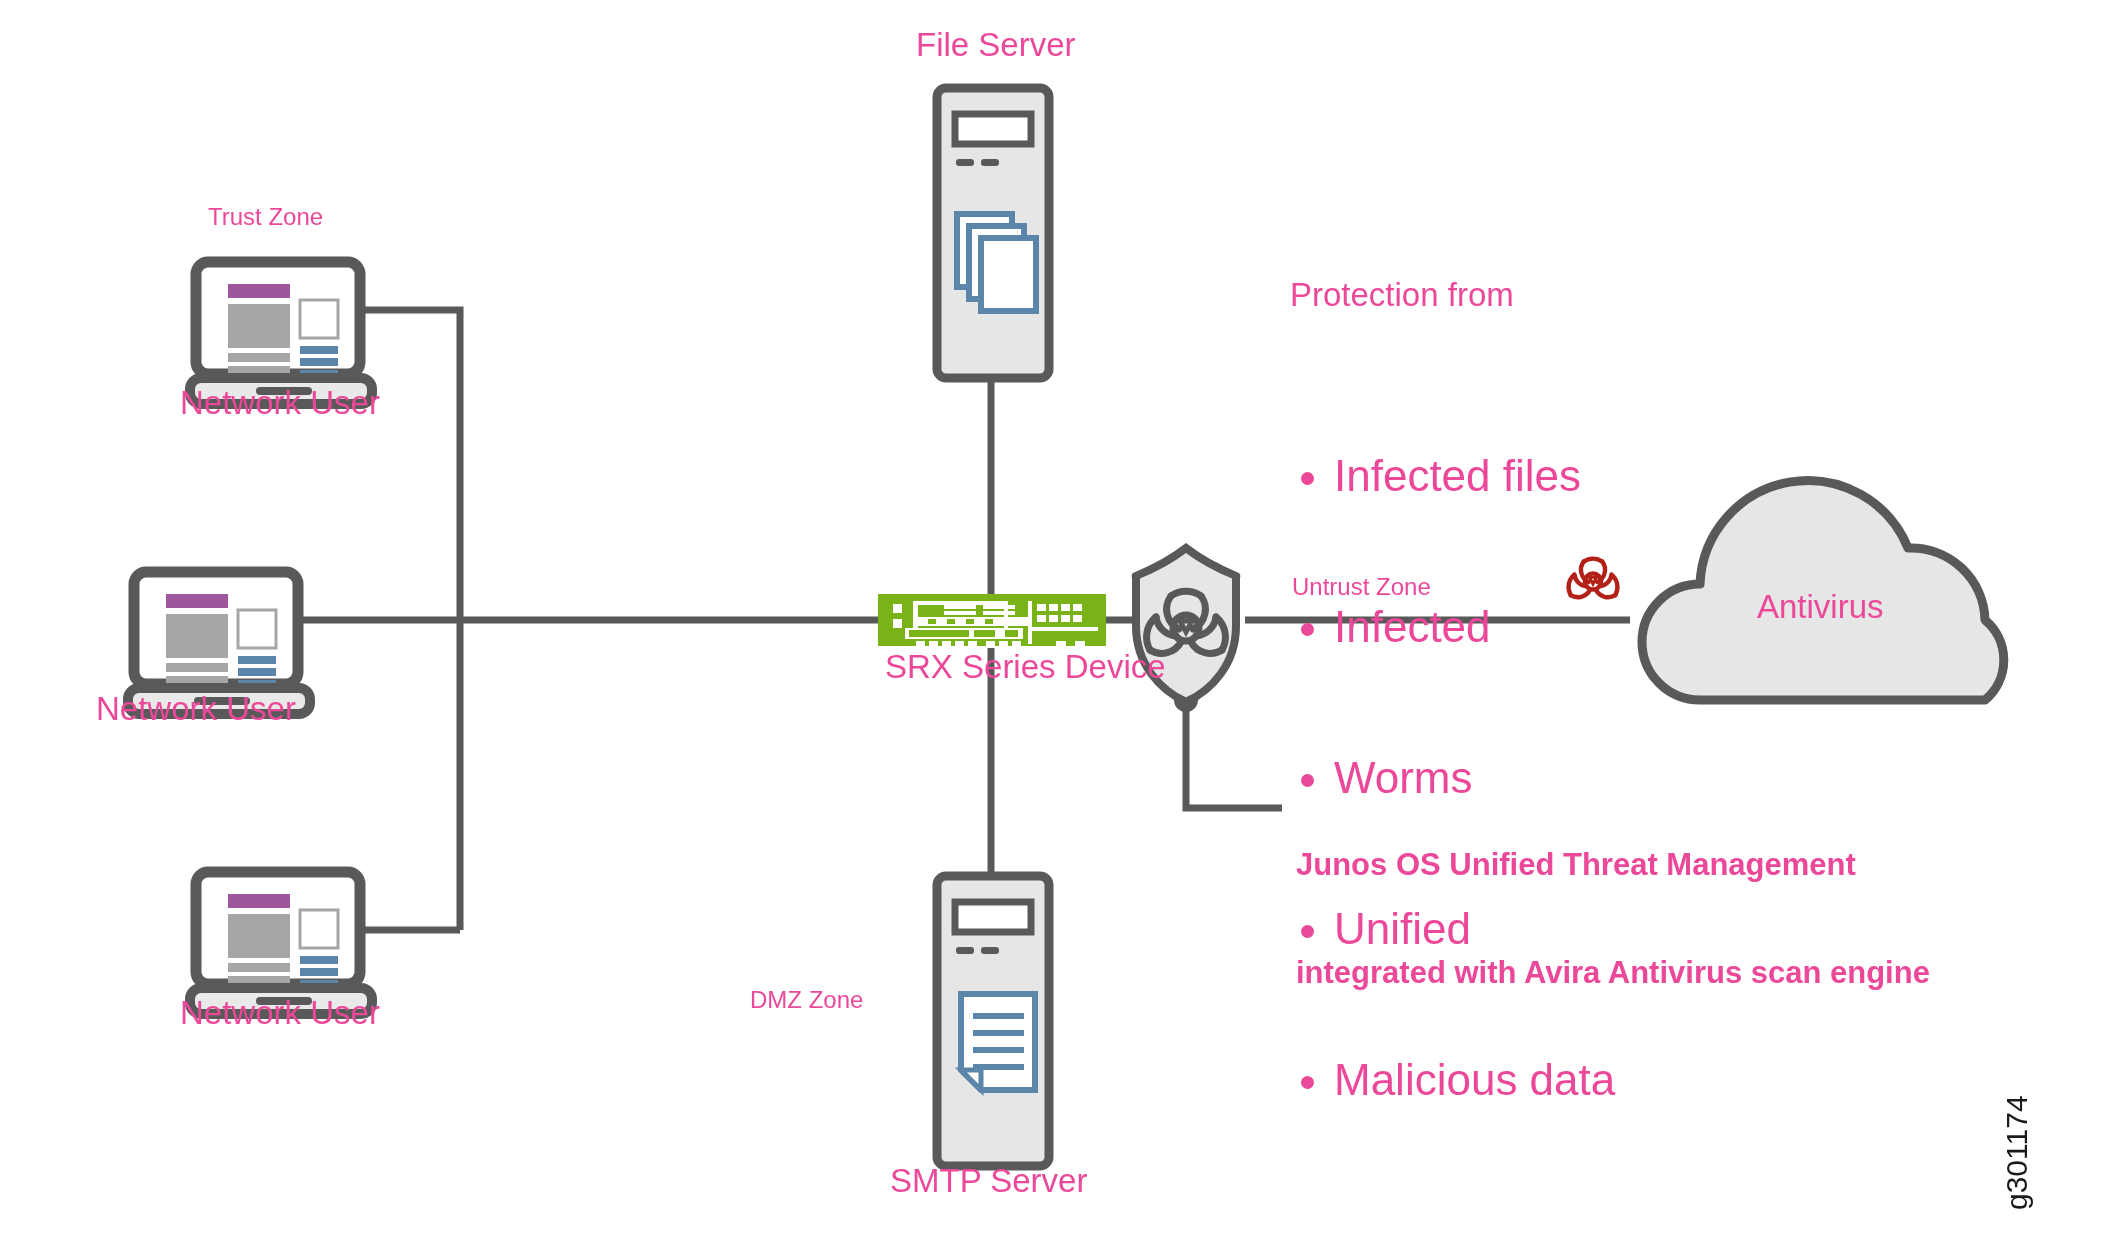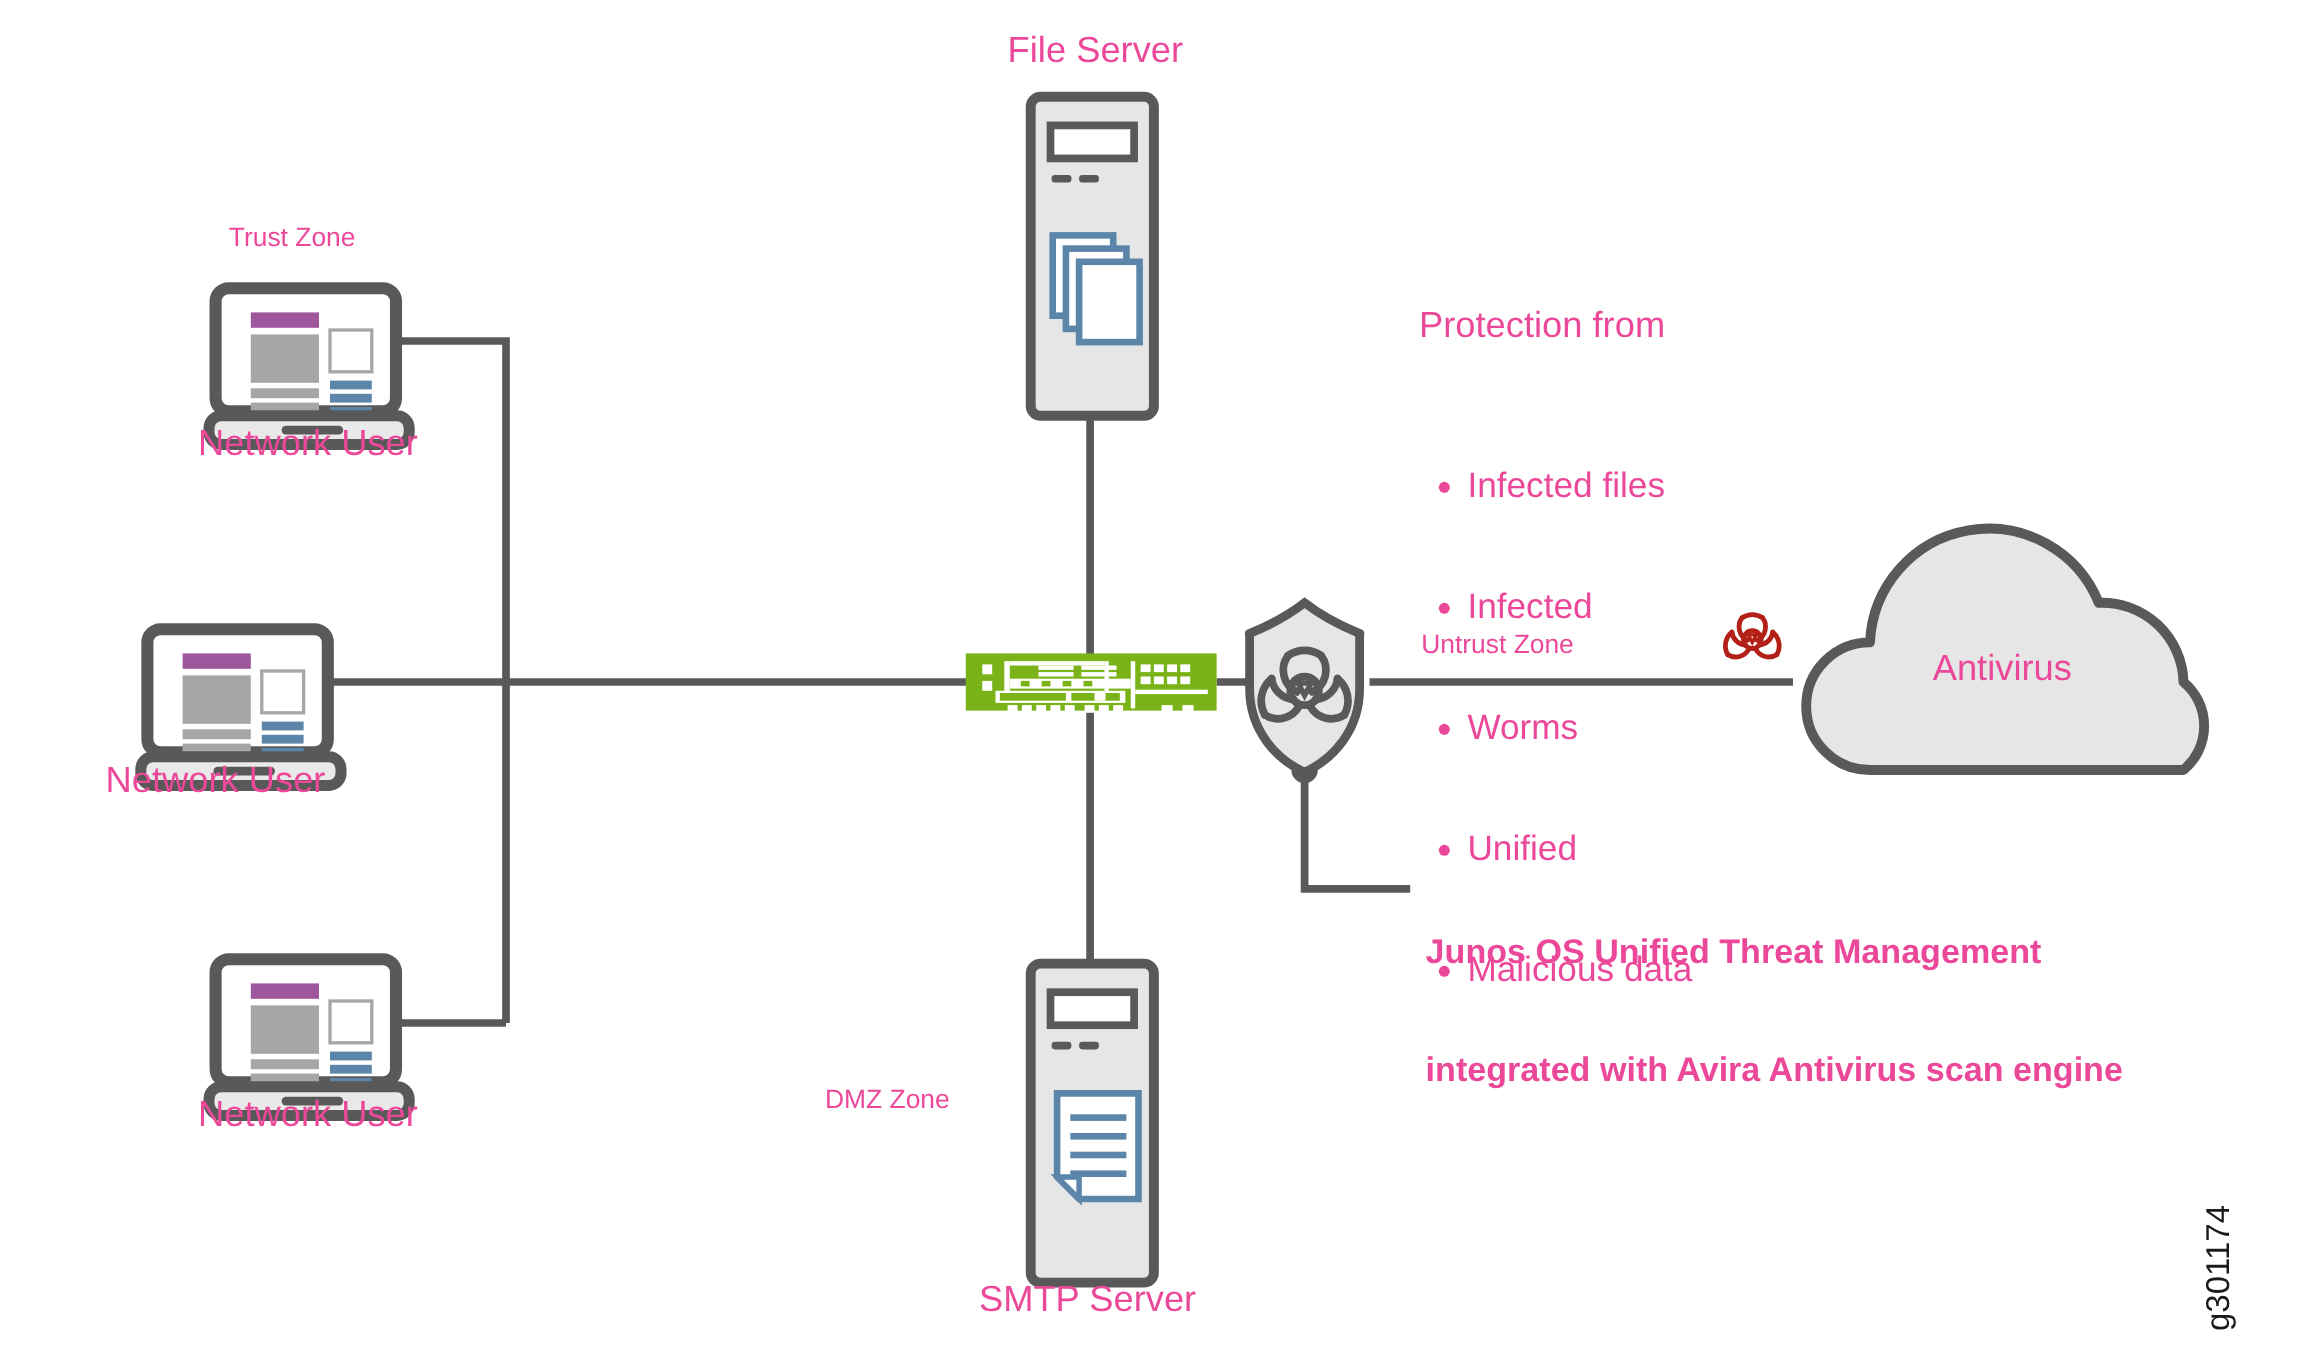--- a/index.html
+++ b/index.html
@@ -10,21 +10,21 @@
     overflow:hidden;
   }
   #stage{position:relative;width:2101px;height:1236px;background:#fff;}
   #stage svg{position:absolute;left:0;top:0;}
 
   .lbl{position:absolute;white-space:pre;color:#ec4899;}
   .lbl-zone{font-size:24px;}
   .lbl-node{font-size:33px;}
   .lbl-head{font-size:33px;}
   .lbl-note{font-size:31px;line-height:1.16;}
-  .lbl-list{font-size:32px;line-height:1.145;}
+  .lbl-list{font-size:44px;line-height:1.145;}
 
   ul.protlist{margin:0;padding:0 0 0 44px;list-style:disc;}
   ul.protlist li{margin:0;padding:0;}
 
   .watermark{
     position:absolute;
     font-size:30px;color:#1a1a1a;
     transform:rotate(-90deg);
     transform-origin:left top;
     white-space:nowrap;
@@ -209,20 +209,21 @@
   <div class="lbl lbl-zone" style="left:208px;top:203px;">Trust Zone</div>
 
   <div class="lbl lbl-node" style="left:180px;top:384px;">Network User</div>
 
   <div class="lbl lbl-node" style="left:96px;top:690px;">Network User</div>
 
   <div class="lbl lbl-node" style="left:180px;top:994px;">Network User</div>
 
   <div class="lbl lbl-node" style="left:916px;top:26px;">File Server</div>
 
+  <div class="lbl lbl-node" style="left:885px;top:648px;">SRX Series Device</div>
 
   <div class="lbl lbl-zone" style="left:750px;top:986px;">DMZ Zone</div>
 
   <div class="lbl lbl-node" style="left:890px;top:1162px;">SMTP Server</div>
 
   <div class="lbl lbl-zone" style="left:1292px;top:573px;">Untrust Zone</div>
 
   <div class="lbl lbl-node" style="left:1757px;top:588px;">Antivirus</div>
 
   <div class="lbl" style="left:1290px;top:240px;">

